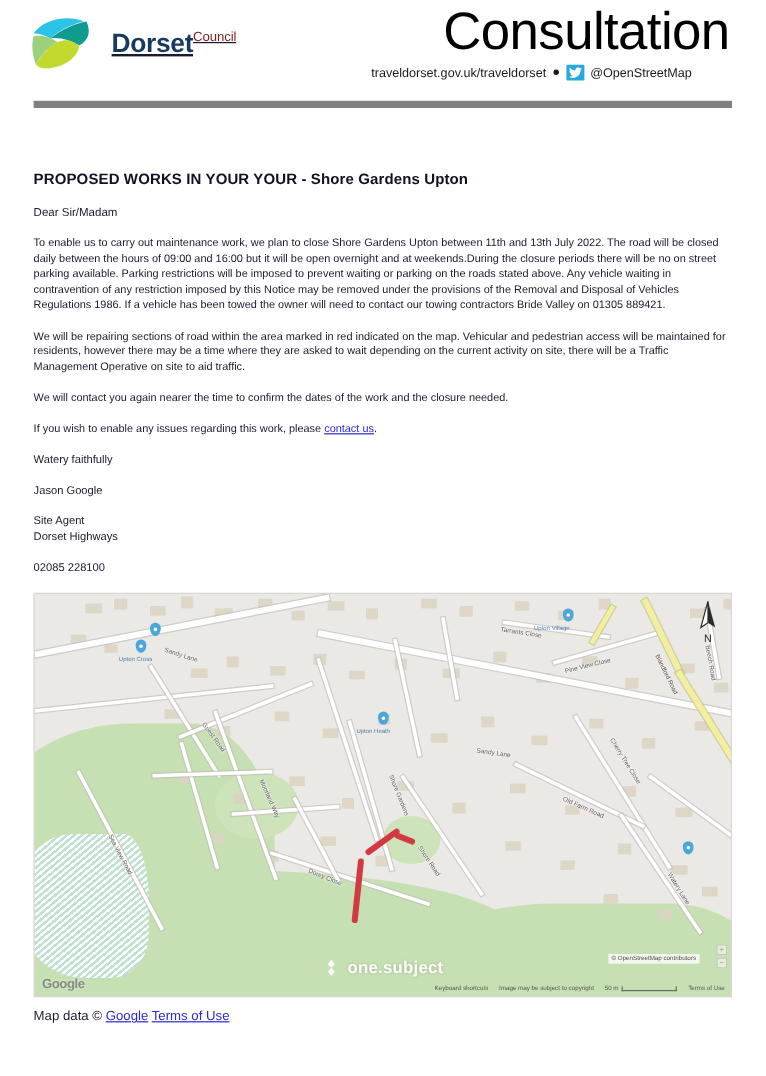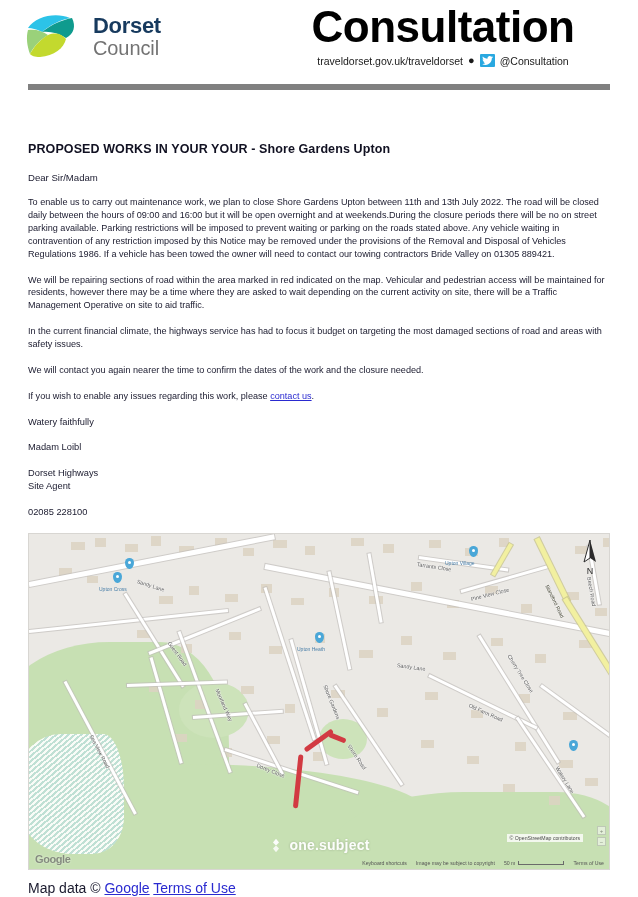--- a/index.html
+++ b/index.html
@@ -29,50 +29,50 @@
     align-items: center;
     gap: 7px;
   }
   .logo-mark {
     width: 60px; height: 48px;
     position: relative;
     overflow: hidden;
   }
   .logo-text {
     display: flex;
-    flex-direction: column;
+    flex-direction: row;
     line-height: 1;
+    text-decoration: underline;
   }
   .logo-dorset {
     font-size: 22px;
     font-weight: bold;
     color: #173a5e;
     letter-spacing: -0.3px;
   }
   .logo-council {
-    font-size: 20px;
-    color: #737373;
+    font-size: 11px;
+    color: #7f1d1d;
     letter-spacing: -0.1px;
     margin-top: 1px;
   }
 
   .consult-wrap {
     position: absolute;
     right: 30px; top: 4px;
     text-align: right;
     width: 330px;
   }
   .consult-title {
     font-family: "Liberation Sans", sans-serif;
     font-size: 44px;
-    font-weight: bold;
+    font-weight: normal;
     color: #000;
     line-height: 1.05;
     letter-spacing: -0.5px;
-    text-align: center;
   }
   .consult-sub {
     margin-top: 4px;
     font-size: 10.5px;
     color: #1a1a1a;
     display: flex;
     align-items: center;
     justify-content: center;
     gap: 5px;
     white-space: nowrap;
@@ -340,21 +340,21 @@
     text-align: center;
     color: #555;
   }
 
   
   .footer {
     padding: 0 28px;
     margin-top: 10px;
   }
   .foot-row {
-    font-size: 14px;
+    font-size: 11px;
     margin-bottom: 11px;
     color: #1a1a2e;
   }
 </style>
 </head>
 <body>
 
 <div class="header">
 
   <div class="logo-wrap">
@@ -375,43 +375,42 @@
   <div class="consult-wrap">
     <div class="consult-title">Consultation</div>
     <div class="consult-sub">
       <span>traveldorset.gov.uk/traveldorset</span>
       <span class="dot-sep">●</span>
       <span class="tw-icon">
         <svg width="11" height="9" viewBox="0 0 24 20" xmlns="http://www.w3.org/2000/svg">
           <path fill="#ffffff" d="M24 2.4c-.9.4-1.8.7-2.8.8 1-.6 1.8-1.6 2.2-2.7-1 .6-2 1-3.1 1.2A4.9 4.9 0 0 0 11.9 5c0 .4 0 .8.1 1.1C8 5.9 4.2 4 1.7 1.1c-.4.8-.7 1.6-.7 2.5 0 1.7.9 3.2 2.2 4.1-.8 0-1.6-.2-2.2-.6v.1c0 2.4 1.7 4.4 3.9 4.8-.4.1-.8.2-1.3.2-.3 0-.6 0-.9-.1.6 2 2.4 3.4 4.6 3.4A9.9 9.9 0 0 1 0 17.6a13.9 13.9 0 0 0 7.6 2.2c9 0 14-7.5 14-14v-.6c1-.7 1.8-1.6 2.4-2.6z"></path>
         </svg>
       </span>
-      <span>@Consultation</span>
+      <span>@OpenStreetMap</span>
     </div>
   </div>
 
   <div class="header-rule"></div>
 </div>
 
 <div class="letter">
   <h1 class="doc-title">PROPOSED WORKS IN YOUR YOUR  - Shore Gardens Upton</h1>
   <p class="salutation">Dear Sir/Madam</p>
   <p class="para">To enable us to carry out maintenance work, we plan to close Shore Gardens Upton between 11th  and 13th July 2022. The road will be closed daily between the hours of 09:00 and 16:00 but it will be open overnight and at weekends.During the closure periods there will be no on street parking available. Parking restrictions will be imposed to prevent waiting or parking on the roads stated above. Any vehicle waiting in contravention of any restriction imposed by this Notice may be removed under the provisions of the Removal and Disposal of Vehicles Regulations 1986. If a vehicle has been towed the owner will need to contact our towing contractors Bride Valley on 01305 889421.</p>
   <p class="para">We will be repairing sections of road within the area marked in red indicated on the map. Vehicular and pedestrian access will be maintained for residents, however there may be a time where they are asked to wait depending on the current activity on site, there will be a Traffic Management Operative on site to aid traffic.</p>
-  <p class="para">In the current financial climate, the highways service has had to focus it budget on targeting the most damaged sections of road and areas with safety issues.</p>
   <p class="para">We will contact you again nearer the time to confirm the dates of the work and the closure needed.</p>
   <p class="para">
     <span>If you wish to enable any issues regarding this work, please </span><a class="inline-link" href="#">contact us</a><span>.</span>
   </p>
 
   <p class="sig-line">Watery faithfully</p>
-  <p class="sig-line">Madam Loibl</p>
+  <p class="sig-line">Jason Google</p>
   <div class="sig-block">
+    <div>Site Agent</div>
     <div>Dorset Highways</div>
-    <div>Site Agent</div>
   </div>
   <p class="sig-line">02085 228100</p>
 </div>
 
 <div class="map-outer">
   <div class="map-canvas">
     <div class="map-bg"></div>
 
     <div class="park park-a"></div>
     <div class="park park-b"></div>

